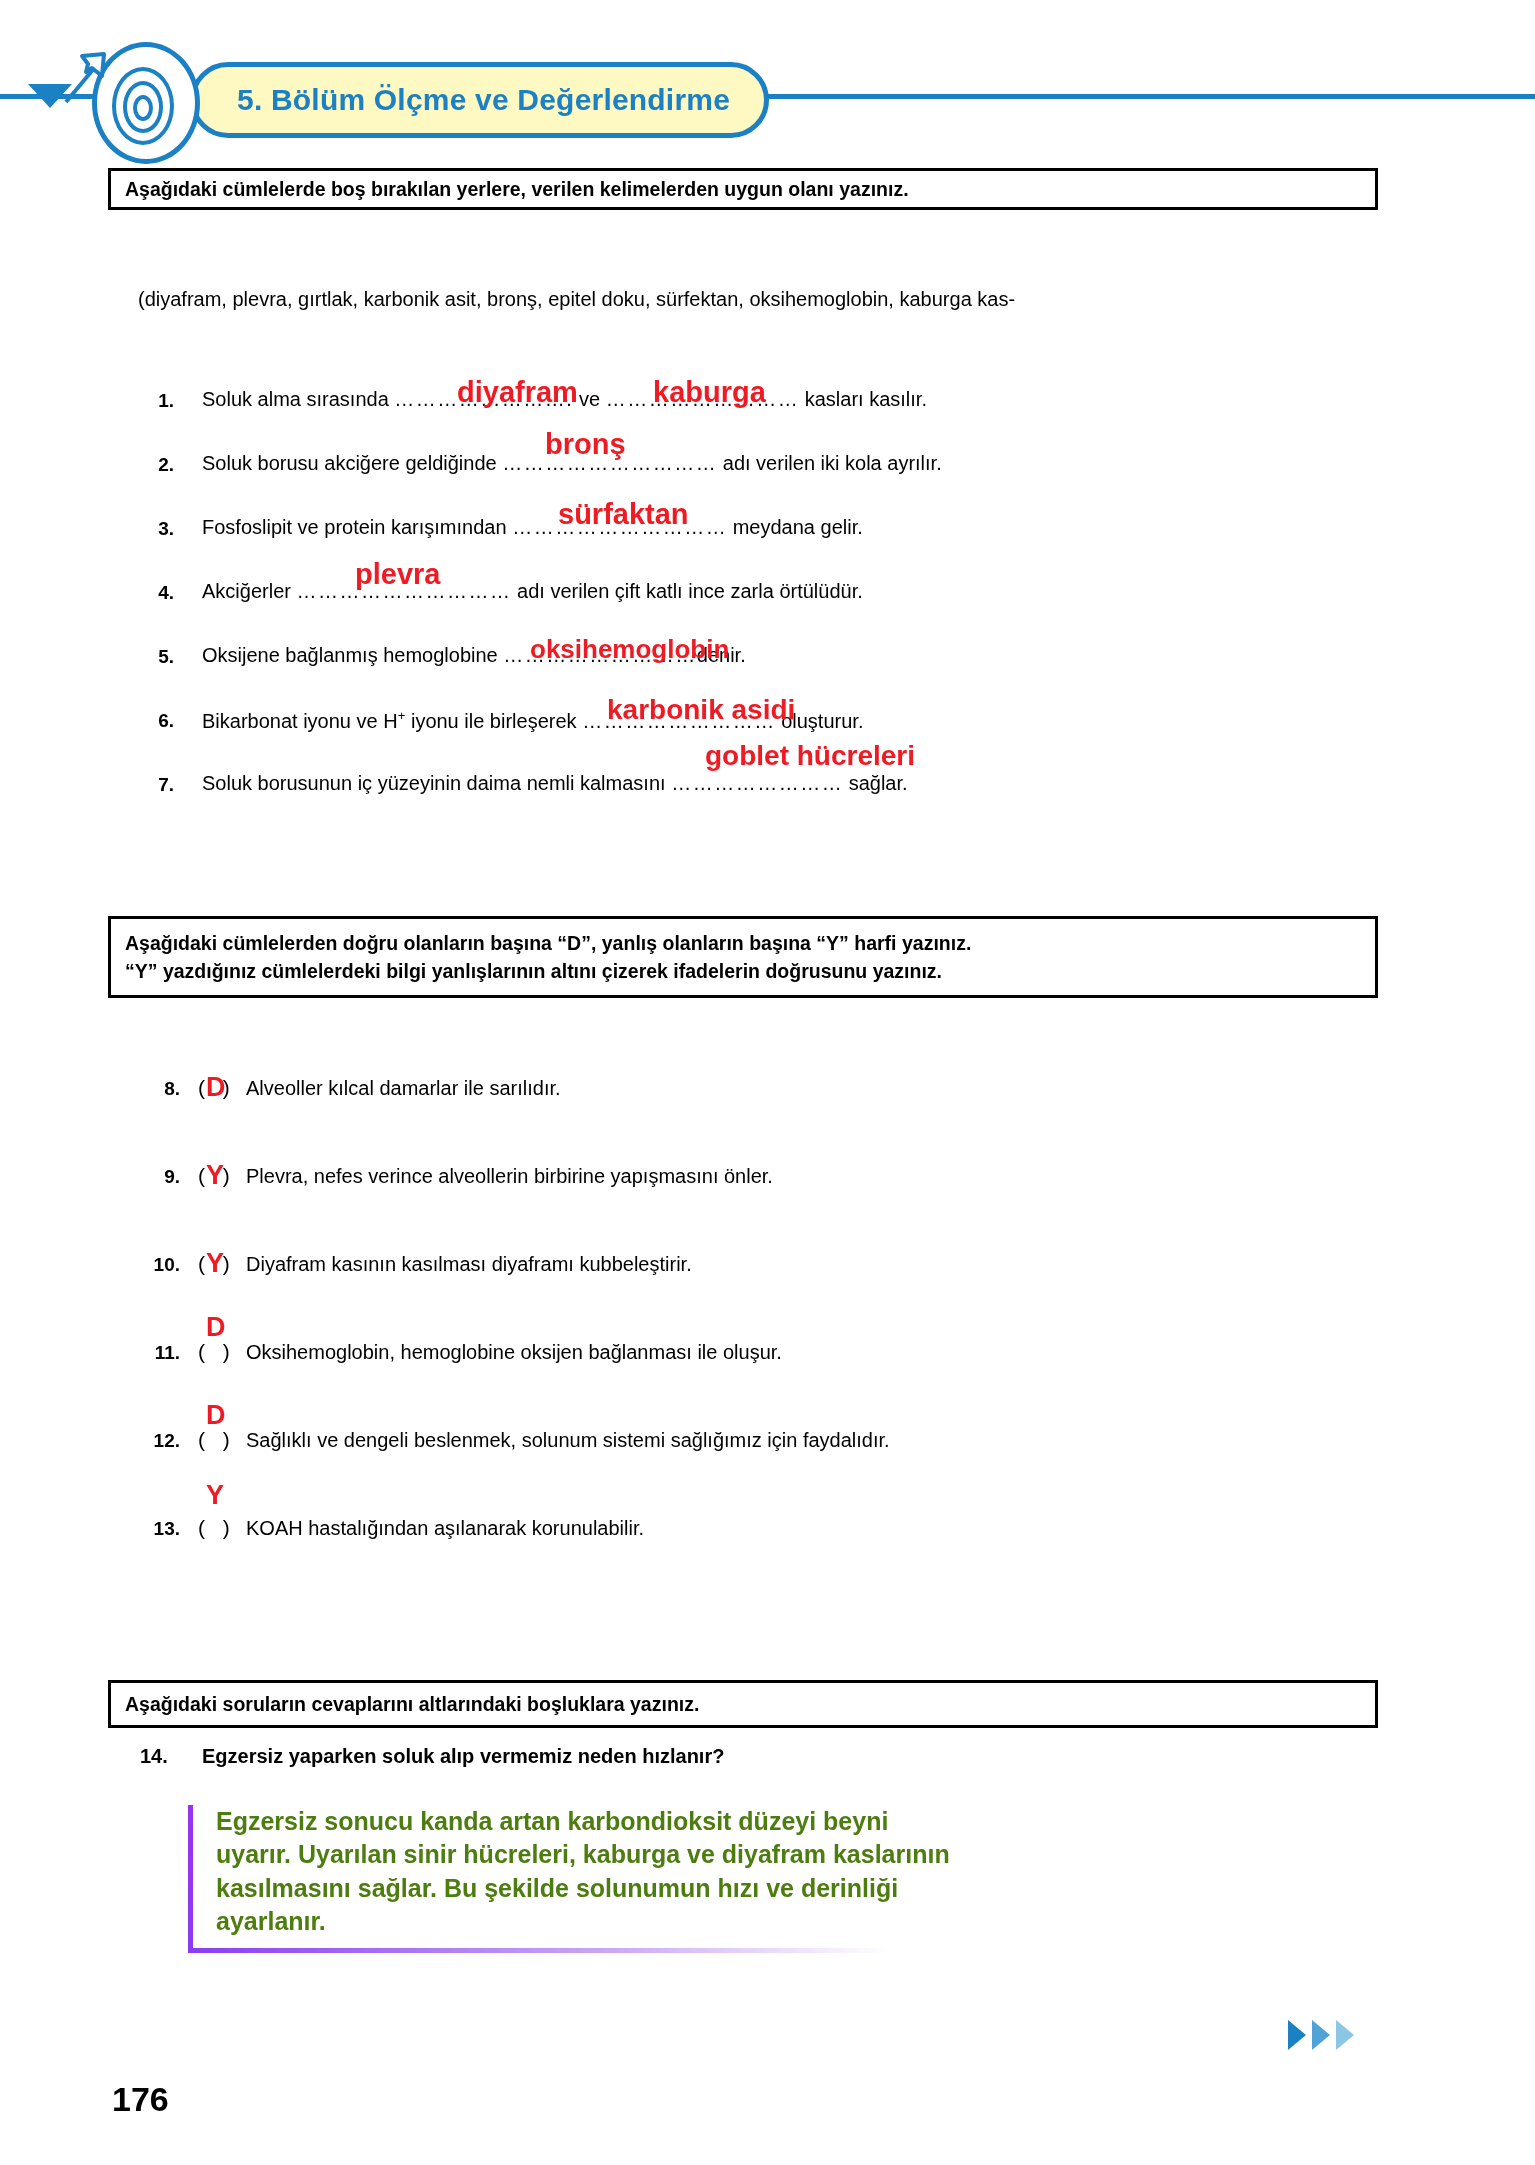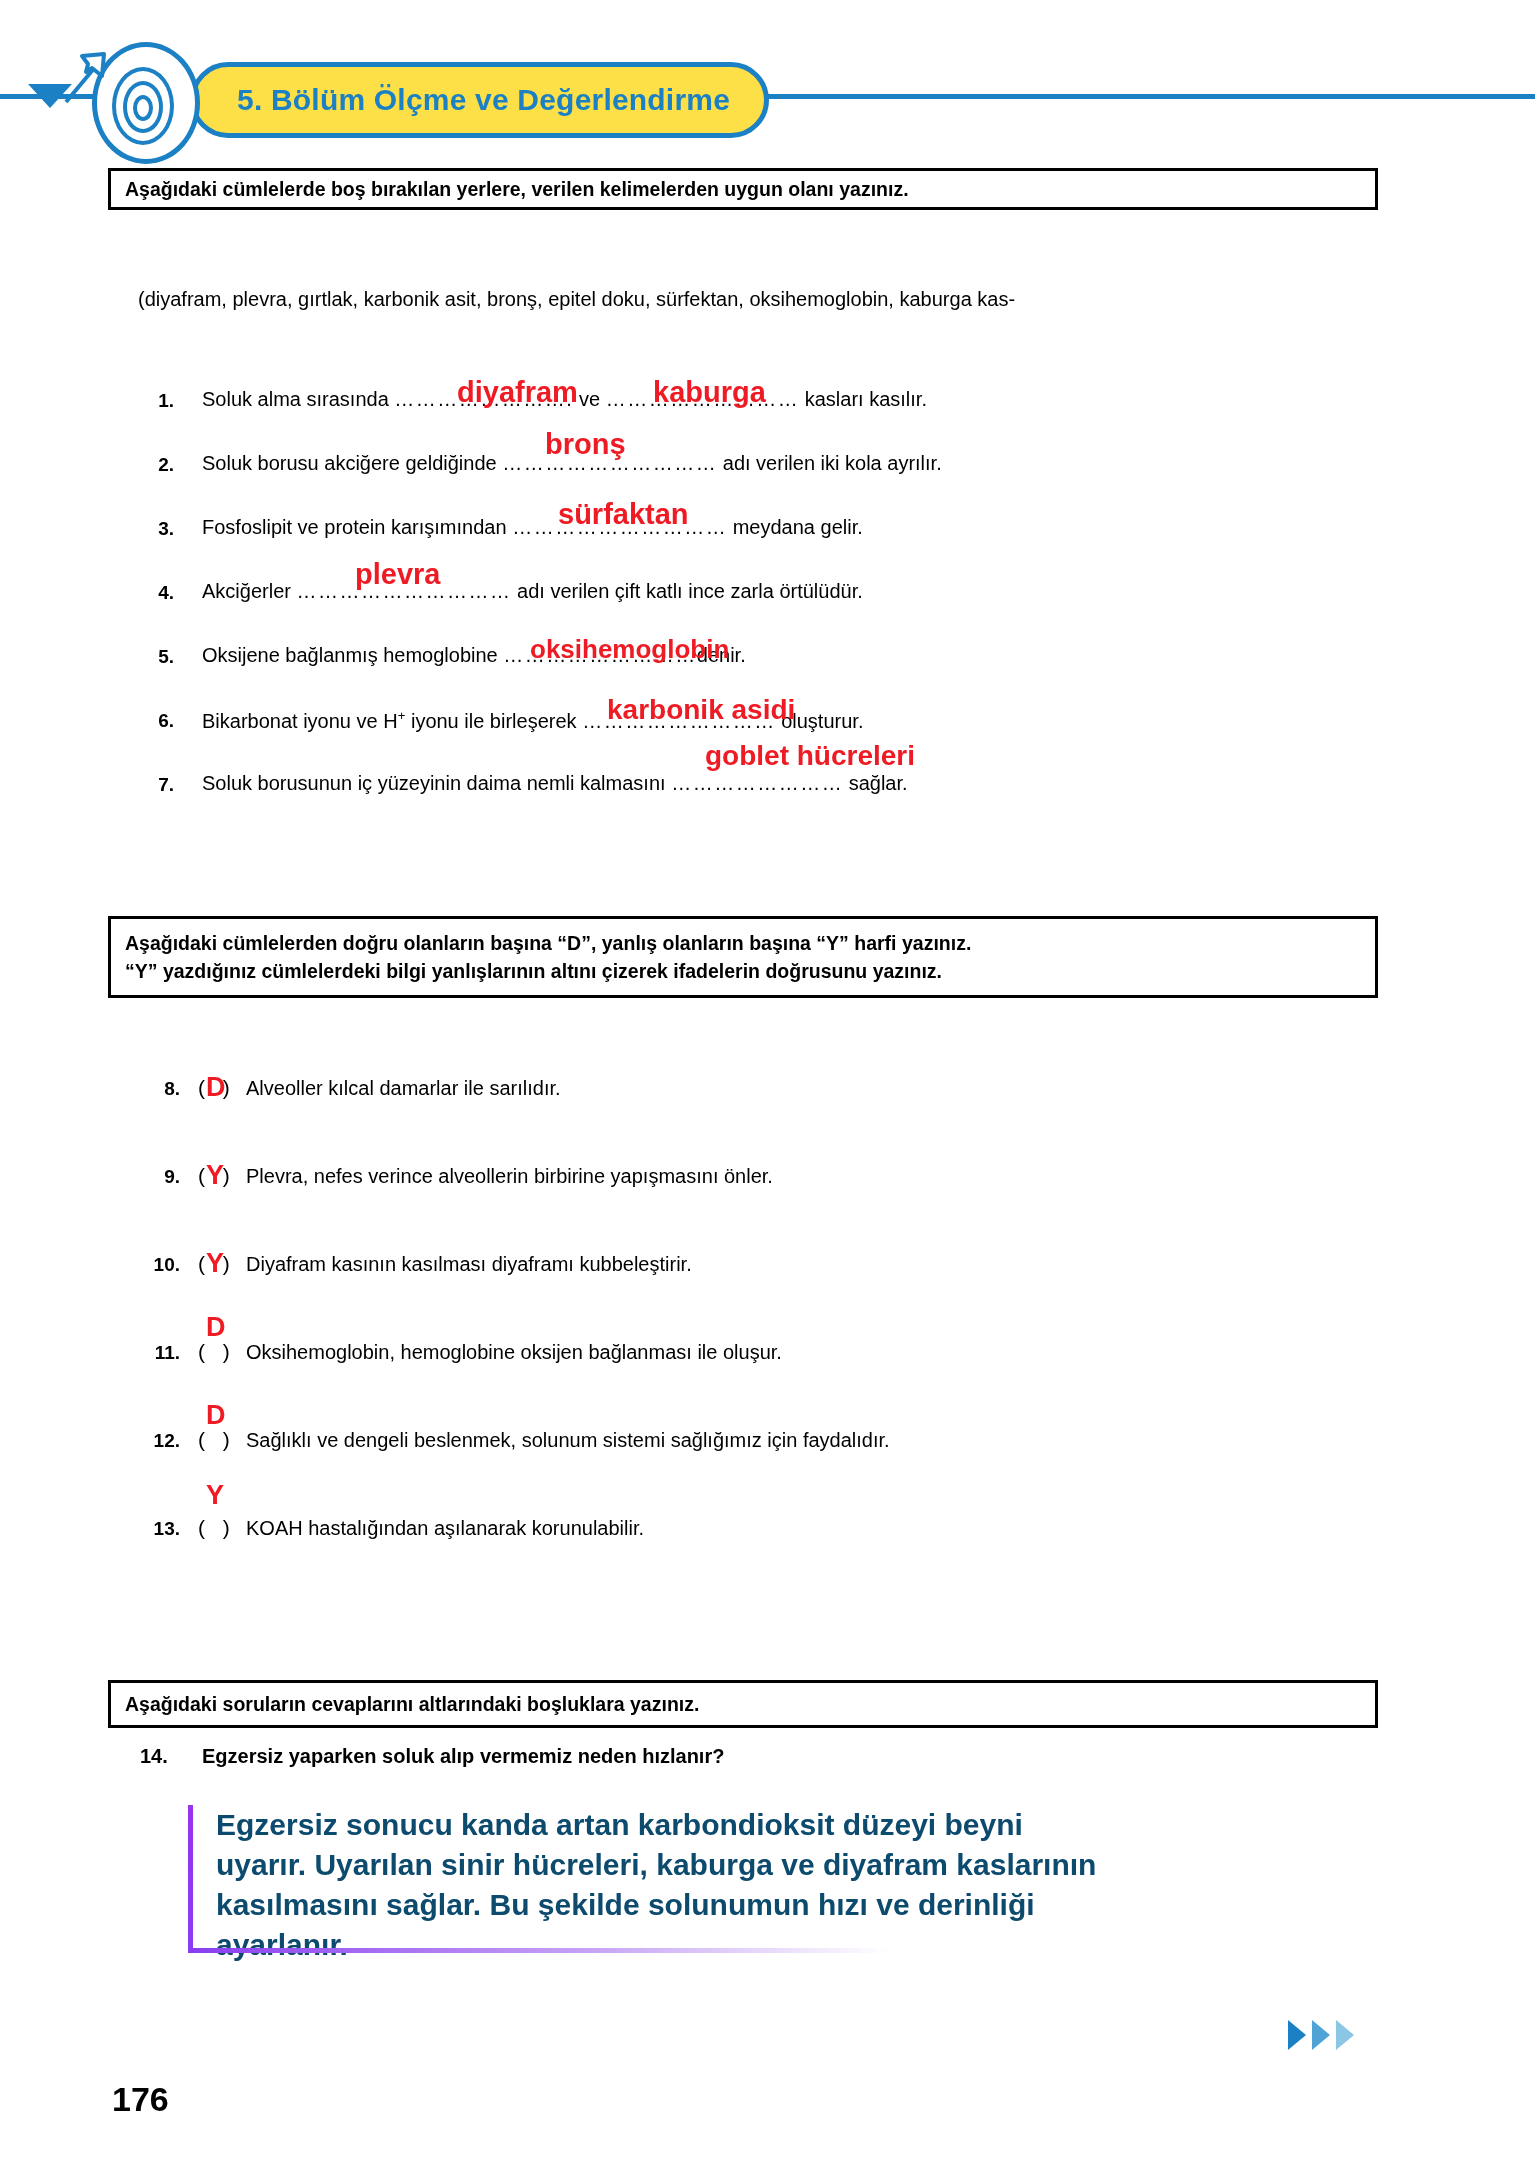--- a/index.html
+++ b/index.html
@@ -43,21 +43,21 @@
     border-top: 24px solid #1b80c4;
   }
   .header-pill {
     position: absolute;
     left: 190px;
     top: 20px;
     height: 66px;
     padding: 0 34px 0 42px;
     border: 5px solid #1b80c4;
     border-radius: 40px;
-    background: #fde047;
+    background: #fef9c3;
     display: flex;
     align-items: center;
   }
   .header-title {
     font-size: 30px;
     font-weight: bold;
     color: #1b80c4;
     letter-spacing: 0.2px;
     white-space: nowrap;
   }
@@ -236,24 +236,24 @@
   }
   .answer-underline {
     position: absolute;
     left: 0;
     top: 143px;
     width: 700px;
     height: 5px;
     background: linear-gradient(90deg, #8a3df0 0%, #c9a8f5 60%, #ffffff 100%);
   }
   .answer-text {
-    font-size: 30px;
+    font-size: 25px;
     font-weight: bold;
     line-height: 1.33;
-    color: #0c4a6e;
+    color: #4d7c0f;
   }
 
   
   .page-num {
     position: absolute;
     left: 112px;
     top: 2080px;
     font-size: 34px;
     font-weight: bold;
   }

